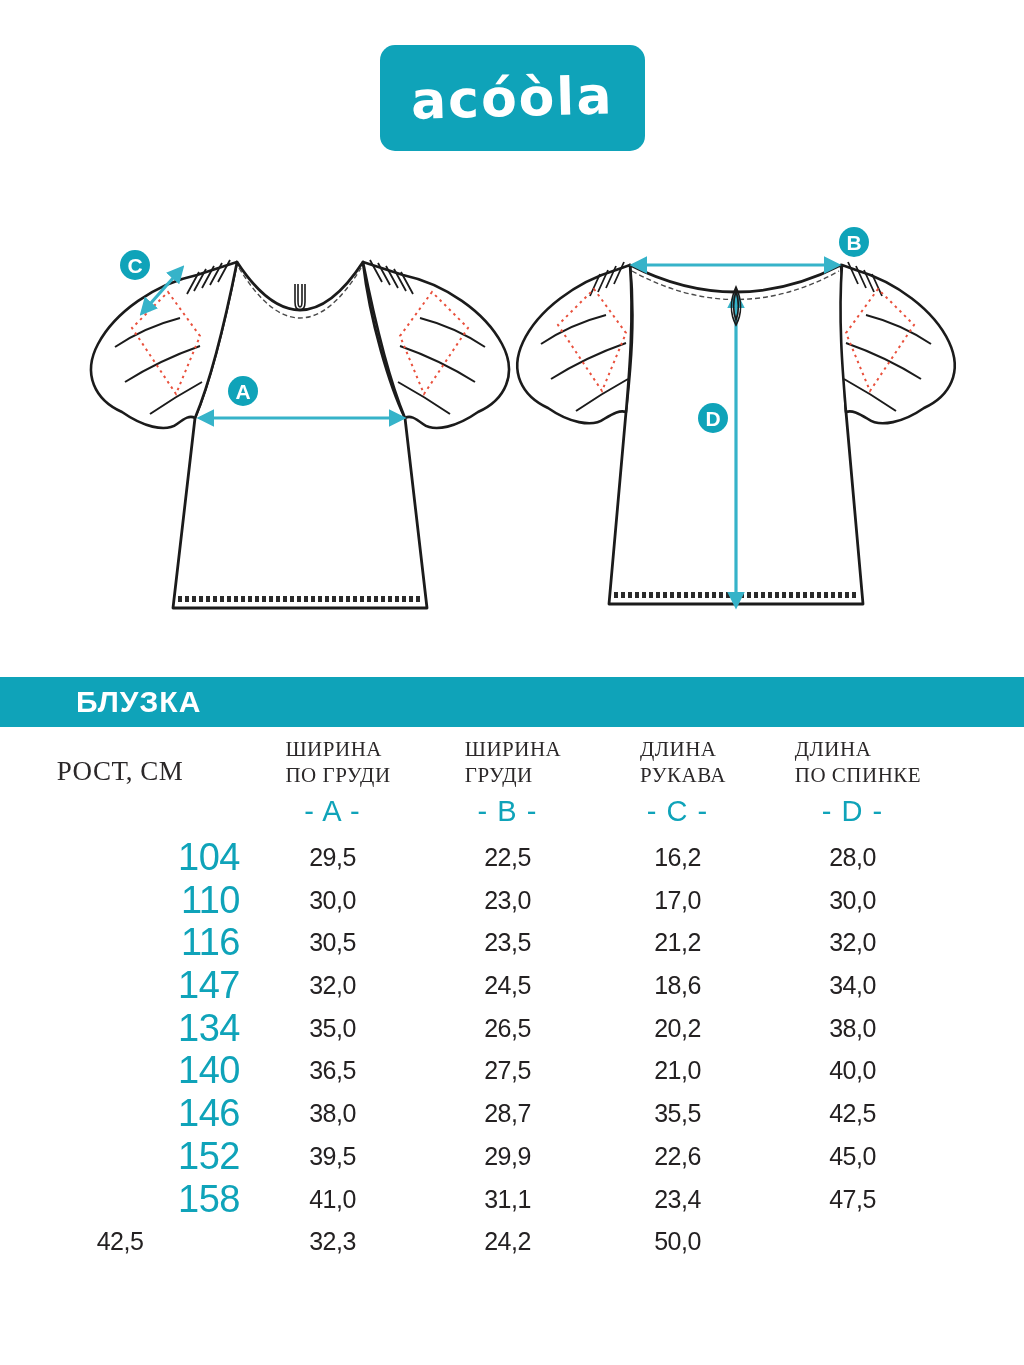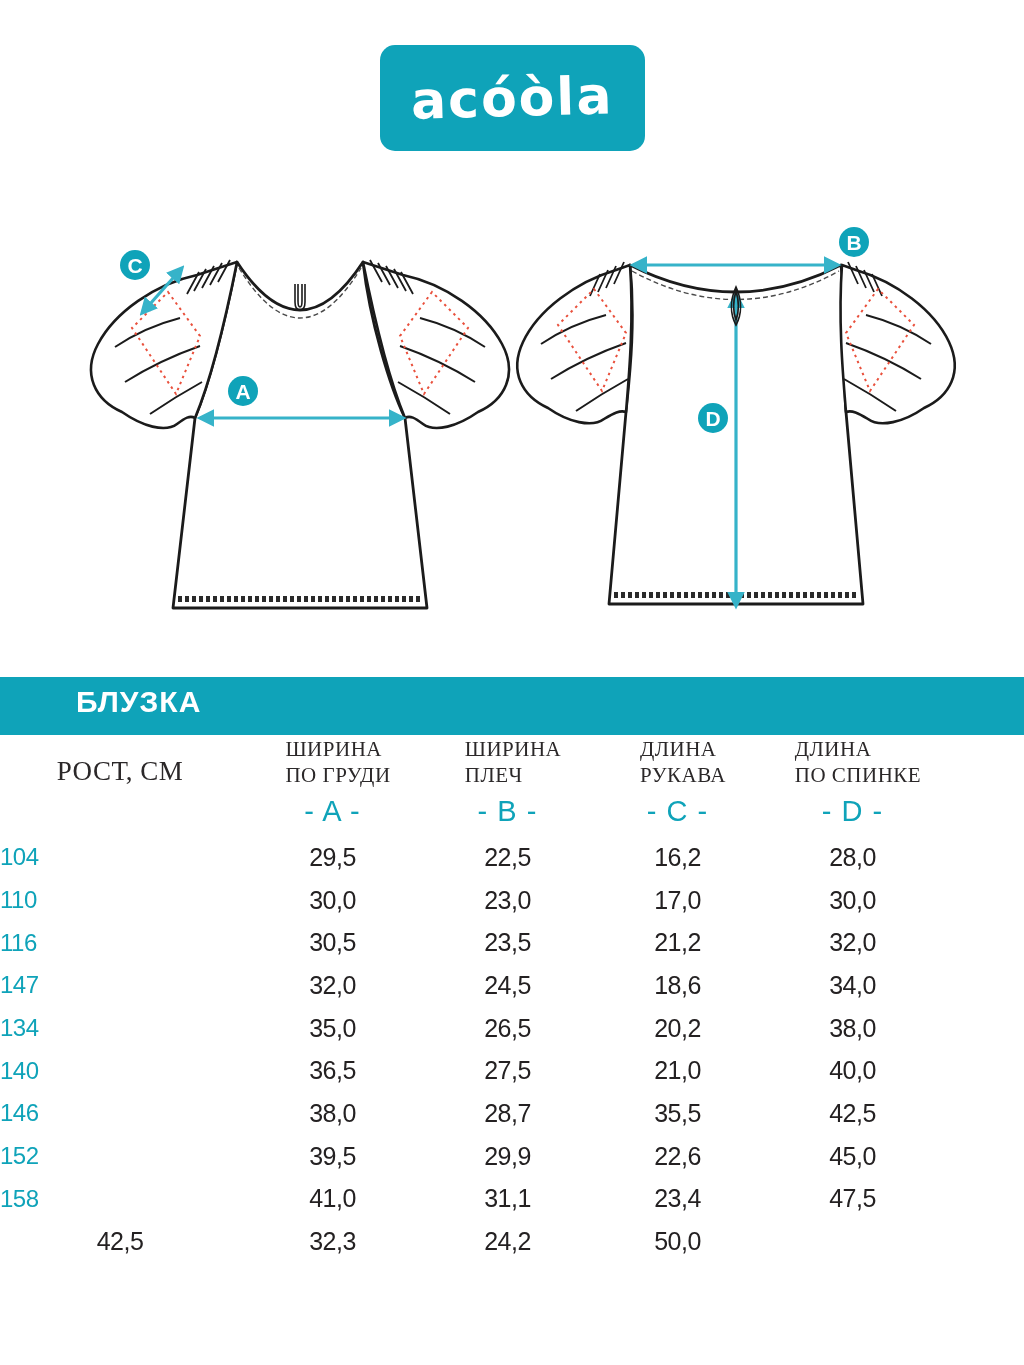--- a/index.html
+++ b/index.html
@@ -22,21 +22,21 @@
   .logo-text{
     font-family:"DejaVu Sans", sans-serif;
     font-weight:bold;font-size:52px;color:#ffffff;letter-spacing:2px;
     transform:rotate(-1.5deg);line-height:1;
   }
   .drawing{position:absolute;}
   .drawing.front{left:60px;top:222px;}
   .drawing.back{left:496px;top:216px;}
 
   .section-bar{
-    position:absolute;left:0;top:677px;width:1024px;height:58px;
+    position:absolute;left:0;top:677px;width:1024px;height:50px;
     background:var(--teal);
   }
   .section-title{
     font-size:30px;font-weight:bold;color:#ffffff;
     line-height:50px;padding-left:76px;letter-spacing:1px;
   }
   .size-table{position:absolute;left:0;top:736px;width:940px;}
   .t-grid{
     display:grid;
     grid-template-columns:240px 185px 165px 175px 175px;
@@ -55,21 +55,21 @@
   .letter{
     font-size:29px;color:var(--teal);letter-spacing:1px;line-height:34px;
   }
   .t-body{margin-top:8px;}
   .t-row{
     display:grid;
     grid-template-columns:240px 185px 165px 175px 175px;
     height:42.7px;align-items:center;
   }
   .c-size{
-    text-align:left;font-size:24px;color:var(--teal);
+    text-align:right;font-size:38px;color:var(--teal);
     letter-spacing:-.5px;
   }
   .c-val{
     text-align:center;font-size:25px;color:var(--ink);
     letter-spacing:-.5px;
   }
 </style>
 </head>
 <body>
 
@@ -154,21 +154,21 @@
   <div class="t-grid t-head">
     <div class="t-cell">
       <span class="row-header">РОСТ, СМ</span>
     </div>
     <div class="t-cell">
       <span class="col-title"><span>ШИРИНА</span><br>
       <span>ПО ГРУДИ</span></span>
     </div>
     <div class="t-cell">
       <span class="col-title"><span>ШИРИНА</span><br>
-      <span>ПЛЕЧ</span></span>
+      <span>ГРУДИ</span></span>
     </div>
     <div class="t-cell">
       <span class="col-title"><span>ДЛИНА</span><br>
       <span>РУКАВА</span></span>
     </div>
     <div class="t-cell">
       <span class="col-title"><span>ДЛИНА</span><br>
       <span>ПО СПИНКЕ</span></span>
     </div>
   </div>

